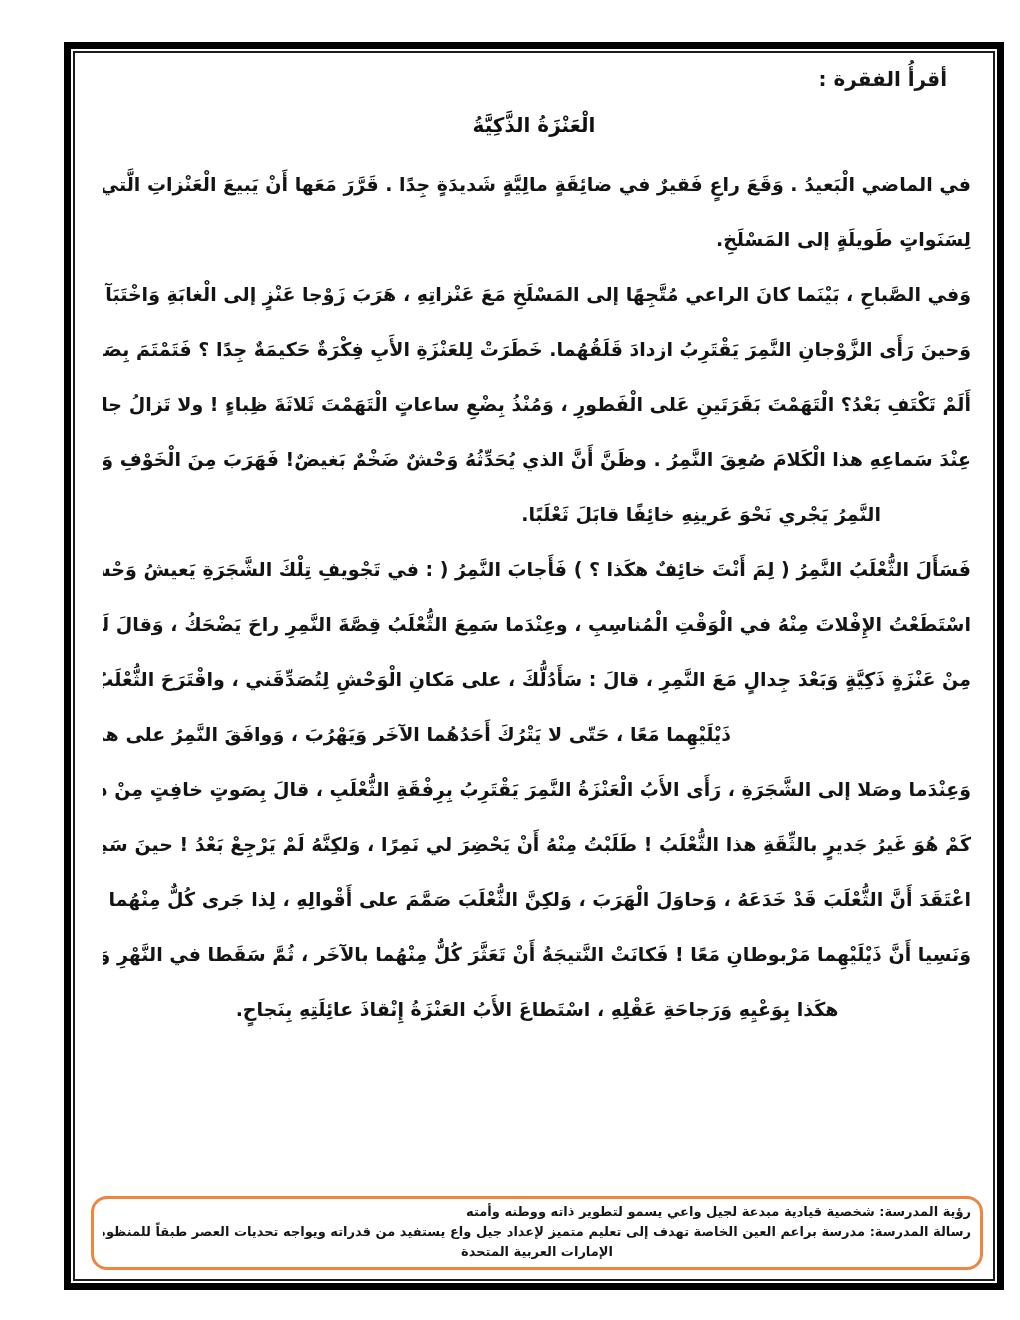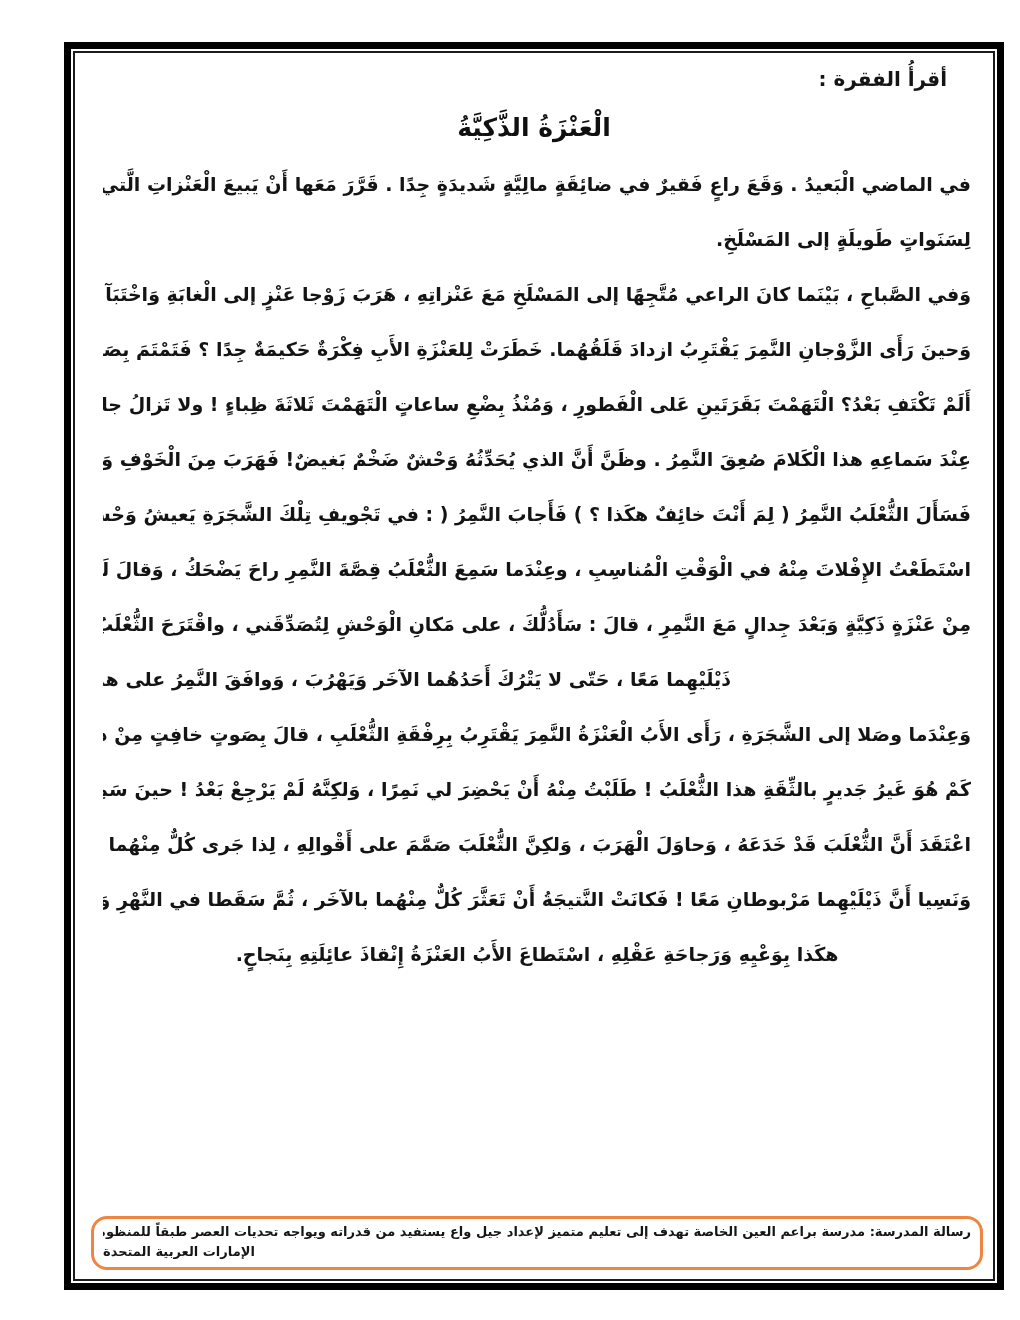--- a/index.html
+++ b/index.html
@@ -14,21 +14,21 @@
   .frame-inner{
     position:absolute;inset:2px;border:2px solid #1c1c1c;
   }
   .content{position:absolute;inset:0;direction:rtl;}
   .read-instruction{
     position:absolute;top:14px;right:46px;
     font-size:20px;font-weight:bold;color:#151515;
   }
   .passage-title{
     position:absolute;top:60px;left:0;right:0;text-align:center;
-    font-size:25px;font-weight:bold;color:#101010;
+    font-size:20px;font-weight:bold;color:#101010;
   }
   .lines{position:absolute;top:104px;right:22px;left:28px;}
   .line{
     height:55px;line-height:55px;overflow:hidden;
     font-size:19px;font-weight:bold;color:#141414;
     direction:rtl;text-align:justify;text-align-last:justify;
     white-space:nowrap;
   }
   .line.end{text-align:center;text-align-last:right;}
   .line.ind-sm{padding-right:90px;}
@@ -38,50 +38,52 @@
     position:absolute;left:16px;right:10px;bottom:9px;
     border:3px solid #ee8540;border-radius:16px;
     background:#ffffff;padding:3px 9px 5px 9px;box-sizing:border-box;
   }
   .f-line{
     direction:rtl;font-size:13px;font-weight:bold;color:#161616;
     line-height:20px;height:20px;overflow:hidden;white-space:nowrap;
   }
   .f-right{text-align:right;}
   .f-just{text-align:justify;text-align-last:justify;}
-  .f-center{text-align:left;}
+  .f-center{text-align:center;}
 </style>
 </head>
 <body>
 
 <div class="frame">
   <div class="frame-inner">
     <div class="content">
 
       <div class="read-instruction">أقرأُ الفقرة :</div>
       <div class="passage-title">الْعَنْزَةُ الذَّكِيَّةُ</div>
 
       <div class="lines">
         <div class="line">في الماضي الْبَعيدُ . وَقَعَ راعٍ فَقيرٌ في ضائِقَةٍ مالِيَّةٍ شَديدَةٍ جِدًا . قَرَّرَ مَعَها أَنْ يَبيعَ الْعَنْزاتِ الَّتي كانَ يَرْعاها</div>
         <div class="line end">لِسَنَواتٍ طَويلَةٍ إلى المَسْلَخِ.</div>
         <div class="line">وَفي الصَّباحِ ، بَيْنَما كانَ الراعي مُتَّجِهًا إلى المَسْلَخِ مَعَ عَنْزاتِهِ ، هَرَبَ زَوْجا عَنْزٍ إلى الْغابَةِ وَاخْتَبَآ في تَجْويفِ شَجَرَةٍ</div>
         <div class="line">وَحينَ رَأَى الزَّوْجانِ النَّمِرَ يَقْتَرِبُ ازدادَ قَلَقُهُما. خَطَرَتْ لِلعَنْزَةِ الأَبِ فِكْرَةٌ حَكيمَةٌ جِدًا ؟ فَتَمْتَمَ بِصَوْتٍ خافِتٍ " : آه،</div>
         <div class="line">أَلَمْ تَكْتَفِ بَعْدُ؟ الْتَهَمْتَ بَقَرَتَينِ عَلى الْفَطورِ ، وَمُنْذُ بِضْعِ ساعاتٍ الْتَهَمْتَ ثَلاثَةَ ظِباءٍ ! ولا تَزالُ جائِعًا."</div>
         <div class="line">عِنْدَ سَماعِهِ هذا الْكَلامَ صُعِقَ النَّمِرُ . وظَنَّ أَنَّ الذي يُحَدِّثُهُ وَحْشٌ ضَخْمٌ بَغيضٌ! فَهَرَبَ مِنَ الْخَوْفِ وَبَيْنَما كانَ</div>
+        <div class="line end ind-sm">النَّمِرُ يَجْري نَحْوَ عَرينِهِ خائِفًا قابَلَ ثَعْلَبًا.</div>
         <div class="line">فَسَأَلَ الثُّعْلَبُ النَّمِرُ ( لِمَ أَنْتَ خائِفٌ هكَذا ؟ ) فَأَجابَ النَّمِرُ ( : في تَجْويفِ تِلْكَ الشَّجَرَةِ يَعيشُ وَحْشٌ ، وَقَدْ</div>
         <div class="line">اسْتَطَعْتُ الإِفْلاتَ مِنْهُ في الْوَقْتِ الْمُناسِبِ ، وعِنْدَما سَمِعَ الثُّعْلَبُ قِصَّةَ النَّمِرِ راحَ يَضْحَكُ ، وَقالَ لَهُ لَقَد خُدِعْتَ</div>
         <div class="line">مِنْ عَنْزَةٍ ذَكِيَّةٍ وَبَعْدَ جِدالٍ مَعَ النَّمِرِ ، قالَ : سَأَدُلُّكَ ، على مَكانِ الْوَحْشِ لِتُصَدِّقَني ، واقْتَرَحَ الثُّعْلَبُ أَنْ يَرْبِطا</div>
         <div class="line end ind-lg">ذَيْلَيْهِما مَعًا ، حَتّى لا يَتْرُكَ أَحَدُهُما الآخَر وَيَهْرُبَ ، وَوافَقَ النَّمِرُ على هذا الاقْتِراحْ.</div>
         <div class="line">وَعِنْدَما وصَلا إلى الشَّجَرَةِ ، رَأَى الأَبُ الْعَنْزَةُ النَّمِرَ يَقْتَرِبُ بِرِفْقَةِ الثُّعْلَبِ ، قالَ بِصَوتٍ خافِتٍ مِنْ داخِلِ التَّجْويفِ (</div>
         <div class="line">كَمْ هُوَ غَيرُ جَديرٍ بالثِّقَةِ هذا الثُّعْلَبُ ! طَلَبْتُ مِنْهُ أَنْ يَحْضِرَ لي نَمِرًا ، وَلكِنَّهُ لَمْ يَرْجِعْ بَعْدُ ! حينَ سَمِعَ النَّمِرُ هذا</div>
         <div class="line">اعْتَقَدَ أَنَّ الثُّعْلَبَ قَدْ خَدَعَهُ ، وَحاوَلَ الْهَرَبَ ، وَلكِنَّ الثُّعْلَبَ صَمَّمَ على أَقْوالِهِ ، لِذا جَرى كُلٌّ مِنْهُما في اتِّجاهٍ ،</div>
         <div class="line">وَنَسِيا أَنَّ ذَيْلَيْهِما مَرْبوطانِ مَعًا ! فَكانَتْ النَّتيجَةُ أَنْ تَعَثَّرَ كُلٌّ مِنْهُما بالآخَر ، ثُمَّ سَقَطا في النَّهْرِ وَغَرِقا !</div>
         <div class="line center">هكَذا بِوَعْيِهِ وَرَجاحَةِ عَقْلِهِ ، اسْتَطاعَ الأَبُ العَنْزَةُ إِنْقاذَ عائِلَتِهِ بِنَجاحٍ.</div>
       </div>
 
       <div class="footer-box">
+        <div class="f-line f-right">رؤية المدرسة: شخصية قيادية مبدعة لجيل واعي يسمو لتطوير ذاته ووطنه وأمته</div>
         <div class="f-line f-just">رسالة المدرسة: مدرسة براعم العين الخاصة تهدف إلى تعليم متميز لإعداد جيل واع يستفيد من قدراته ويواجه تحديات العصر طبقاً للمنظومة التربوية والتعليمية بدولة</div>
         <div class="f-line f-center">الإمارات العربية المتحدة</div>
       </div>
 
     </div>
   </div>
 </div>
 
 </body></html>

